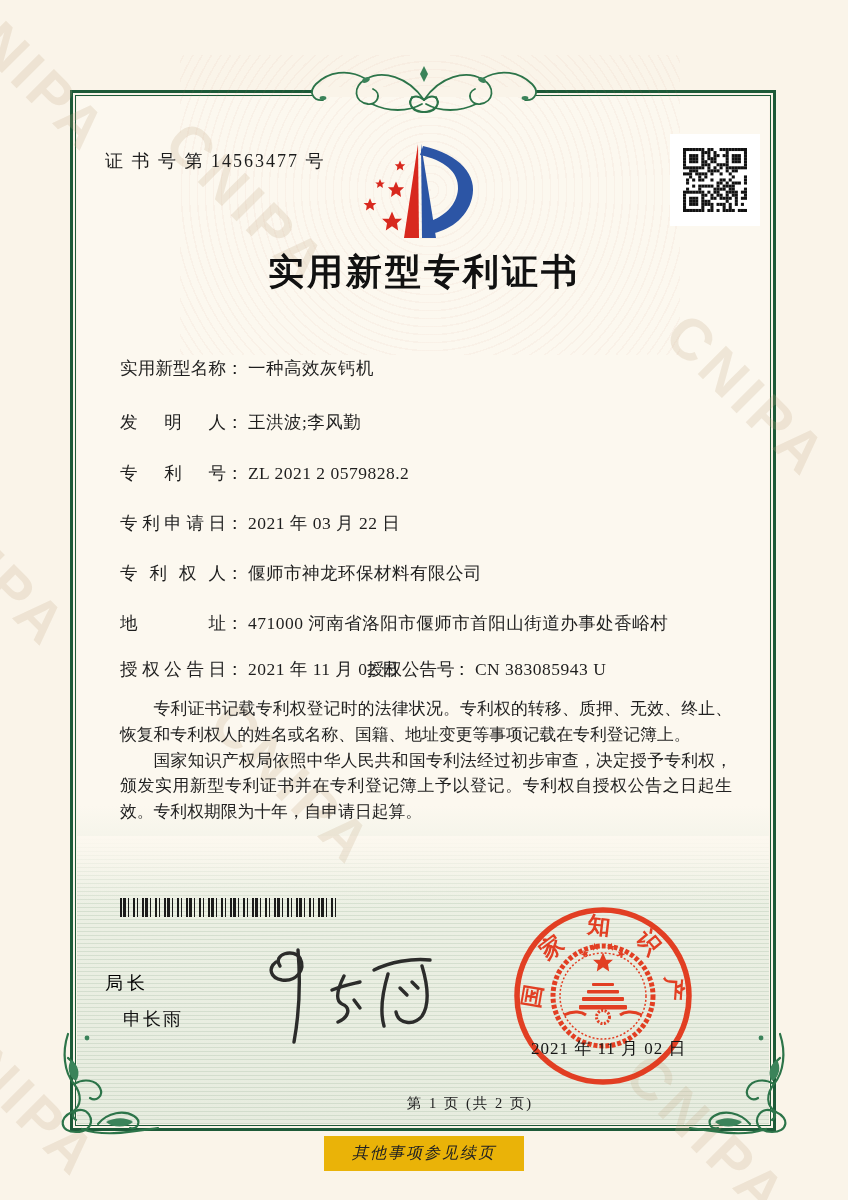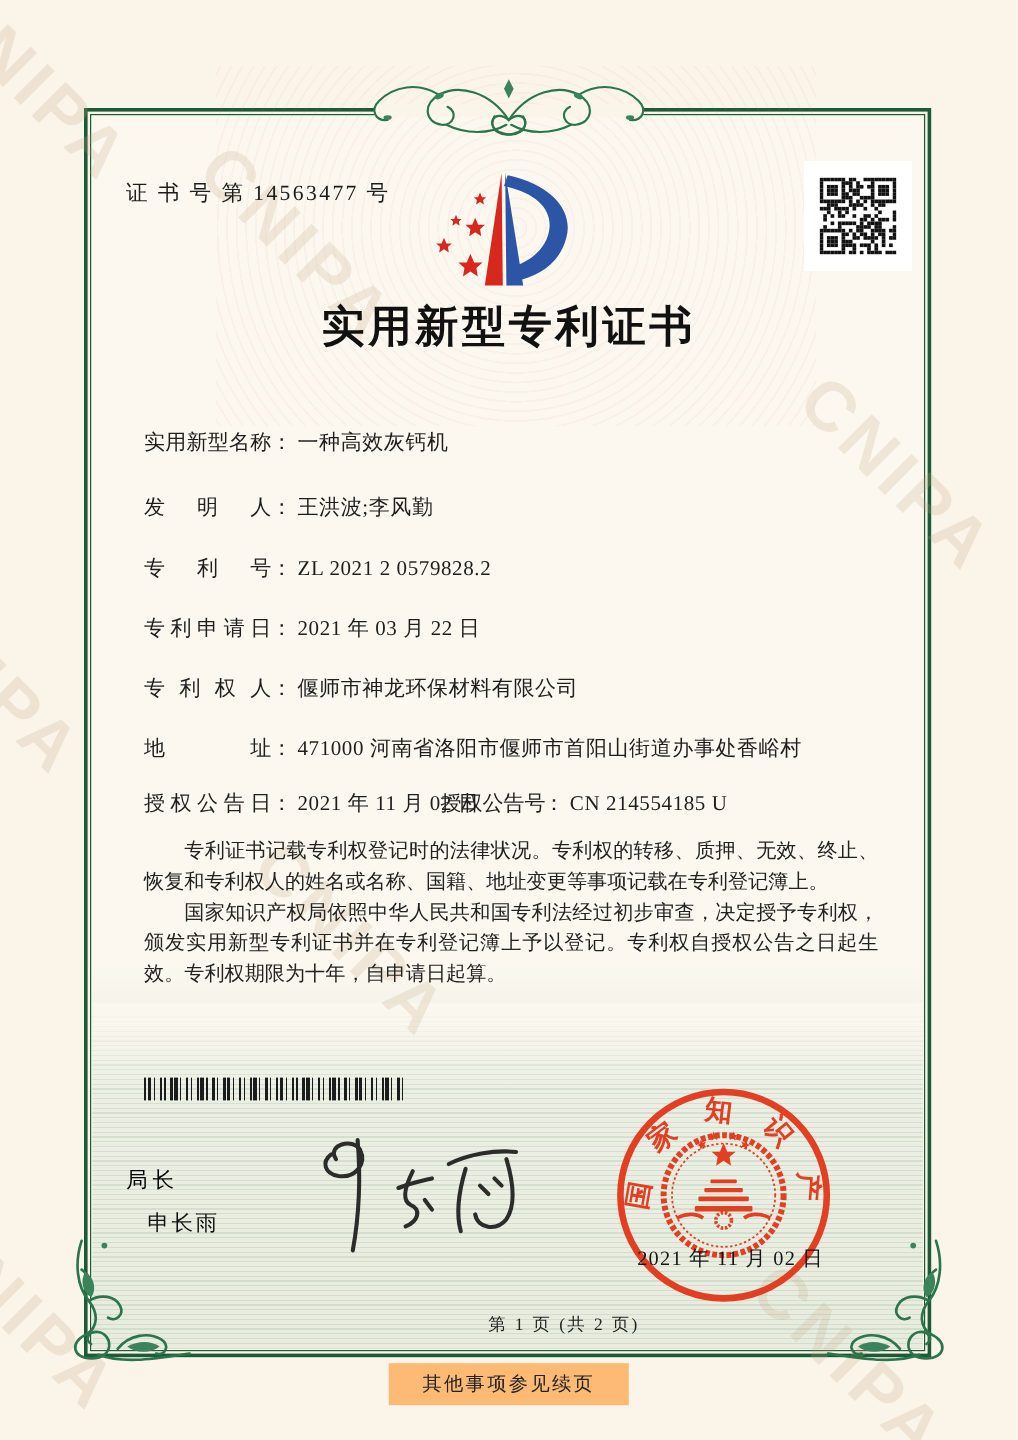--- a/index.html
+++ b/index.html
@@ -56,22 +56,22 @@
   .signer-title { position:absolute; left:105px; top:971px; font-size:18px; letter-spacing:4px; color:#000000; }
   .signer-name  { position:absolute; left:123px; top:1007px; font-size:18px; letter-spacing:2px; color:#111; }
   .signature { position:absolute; left:250px; top:944px; }
 
   .seal { position:absolute; left:510px; top:903px; mix-blend-mode:multiply; opacity:0.95; }
   .seal-date { position:absolute; left:531px; top:1037px; font-size:17px; letter-spacing:1px; color:#151515; z-index:6; }
 
   .footer-page { position:absolute; left:0; top:1094px; width:100%; text-align:center;
                  font-size:14.5px; letter-spacing:2px; color:#222;margin-left:46px; }
   .note-box { position:absolute; left:50%; top:1136px; transform:translateX(-50%);
-              background:#fdba74; padding:7px 28px; font-size:16px; letter-spacing:2px; color:#222;
-              z-index:5; white-space:nowrap; }
+              background:#eab308; padding:7px 28px; font-size:16px; letter-spacing:2px; color:#222;
+              z-index:5; white-space:nowrap;font-style:italic; }
 
   .ornament { position:absolute; z-index:4; }
   .orn-top { left:296px; top:60px; }
   .orn-bl { left:38px; top:1032px; }
   .orn-br { left:685px; top:1032px; transform:scaleX(-1); }
 </style>
 </head>
 <body>
 
 <div class="page">
@@ -432,21 +432,21 @@
     <div class="row" style="top:611px">
       <span class="lbl">地址</span><span class="colon">：</span>
       <span class="val">471000 河南省洛阳市偃师市首阳山街道办事处香峪村</span>
     </div>
     <div class="row" style="top:657px">
       <span class="lbl">授权公告日</span><span class="colon">：</span>
       <span class="val">2021 年 11 月 02 日</span>
     </div>
     <div class="row" style="left:367px; top:657px">
       <span class="lbl-sm">授权公告号</span><span class="colon">：</span>
-      <span class="val">CN 214554185 U</span>
+      <span class="val">CN 383085943 U</span>
     </div>
 
     <div class="paras">
       <p>专利证书记载专利权登记时的法律状况。专利权的转移、质押、无效、终止、恢复和专利权人的姓名或名称、国籍、地址变更等事项记载在专利登记簿上。</p>
       <p>国家知识产权局依照中华人民共和国专利法经过初步审查，决定授予专利权，颁发实用新型专利证书并在专利登记簿上予以登记。专利权自授权公告之日起生效。专利权期限为十年，自申请日起算。</p>
     </div>
 
     <div class="barcode"></div>
 
     <div class="signer-title">局长</div>

